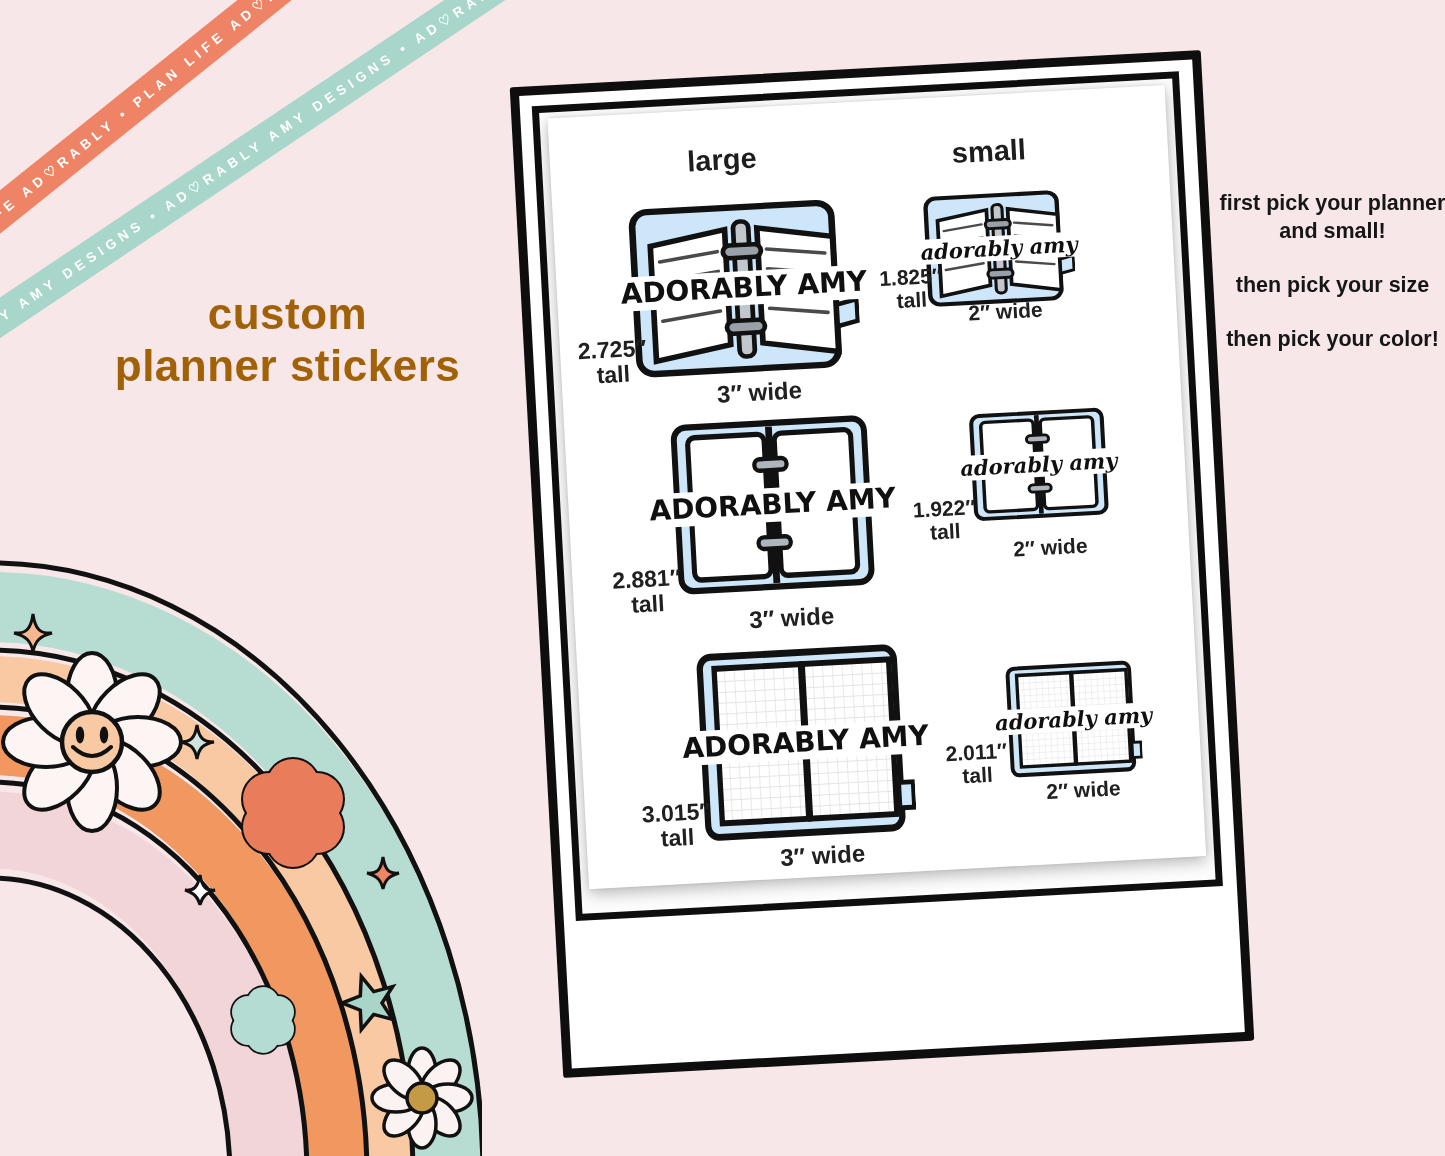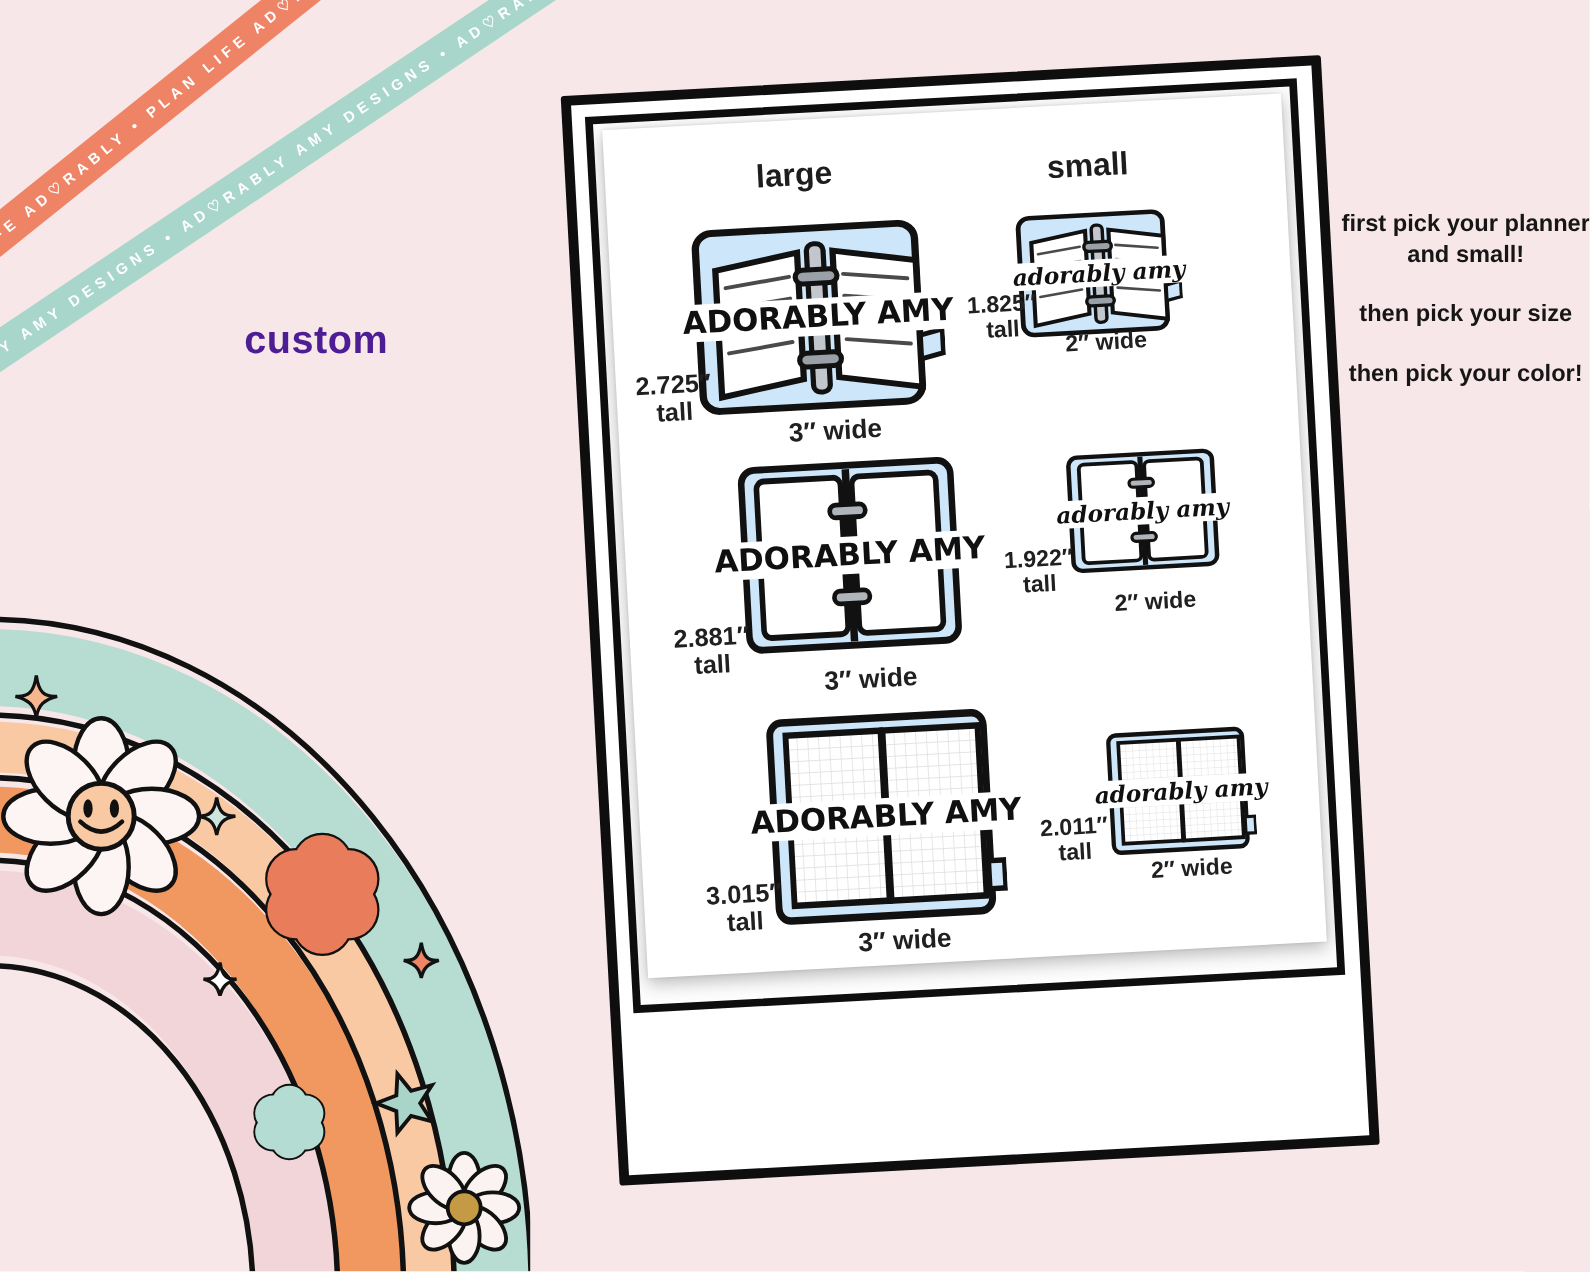--- a/index.html
+++ b/index.html
@@ -11,21 +11,21 @@
   .ribbon{
     position:absolute;height:34px;display:flex;align-items:center;justify-content:center;
     overflow:hidden;white-space:nowrap;color:#fff;font-weight:bold;font-size:13.5px;
     letter-spacing:5px;transform-origin:0 50%;
   }
   .ribbon.coral{left:-45px;top:231px;width:700px;background:#ee8465;transform:rotate(-38.7deg);}
   .ribbon.teal{left:-45px;top:331px;width:780px;background:#a8d6ca;transform:rotate(-33.8deg);}
   
   .side-title{
     position:absolute;left:85px;top:288px;width:405px;text-align:center;
-    font-size:36px;font-weight:bold;letter-spacing:.5px;line-height:1.18;color:#4c1d95;
+    font-size:44px;font-weight:bold;letter-spacing:.5px;line-height:1.18;color:#a16207;
   }
   
   .steps{
     position:absolute;left:1205px;top:190px;width:255px;text-align:center;
     font-size:21.5px;font-weight:bold;line-height:1.3;color:#161616;
   }
   .steps p{margin:0 0 26px 0;}
   
   .polaroid{
     position:absolute;left:536px;top:68px;width:692px;height:992px;
@@ -113,20 +113,21 @@
 
   <div class="ribbon coral">
     <span>PLAN LIFE AD♡RABLY • PLAN LIFE AD♡RABLY • PLAN LIFE AD♡RABLY</span>
   </div>
   <div class="ribbon teal">
     <span>AD♡RABLY AMY DESIGNS • AD♡RABLY AMY DESIGNS • AD♡RABLY AMY DESIGNS</span>
   </div>
 
   <div class="side-title">
     <div>custom</div>
+    <div>planner stickers</div>
   </div>
 
   <div class="steps">
     <p>
       <span>first pick your planner</span><br>
       <span>and small!</span>
     </p>
     <p>then pick your size</p>
     <p>then pick your color!</p>
   </div>

